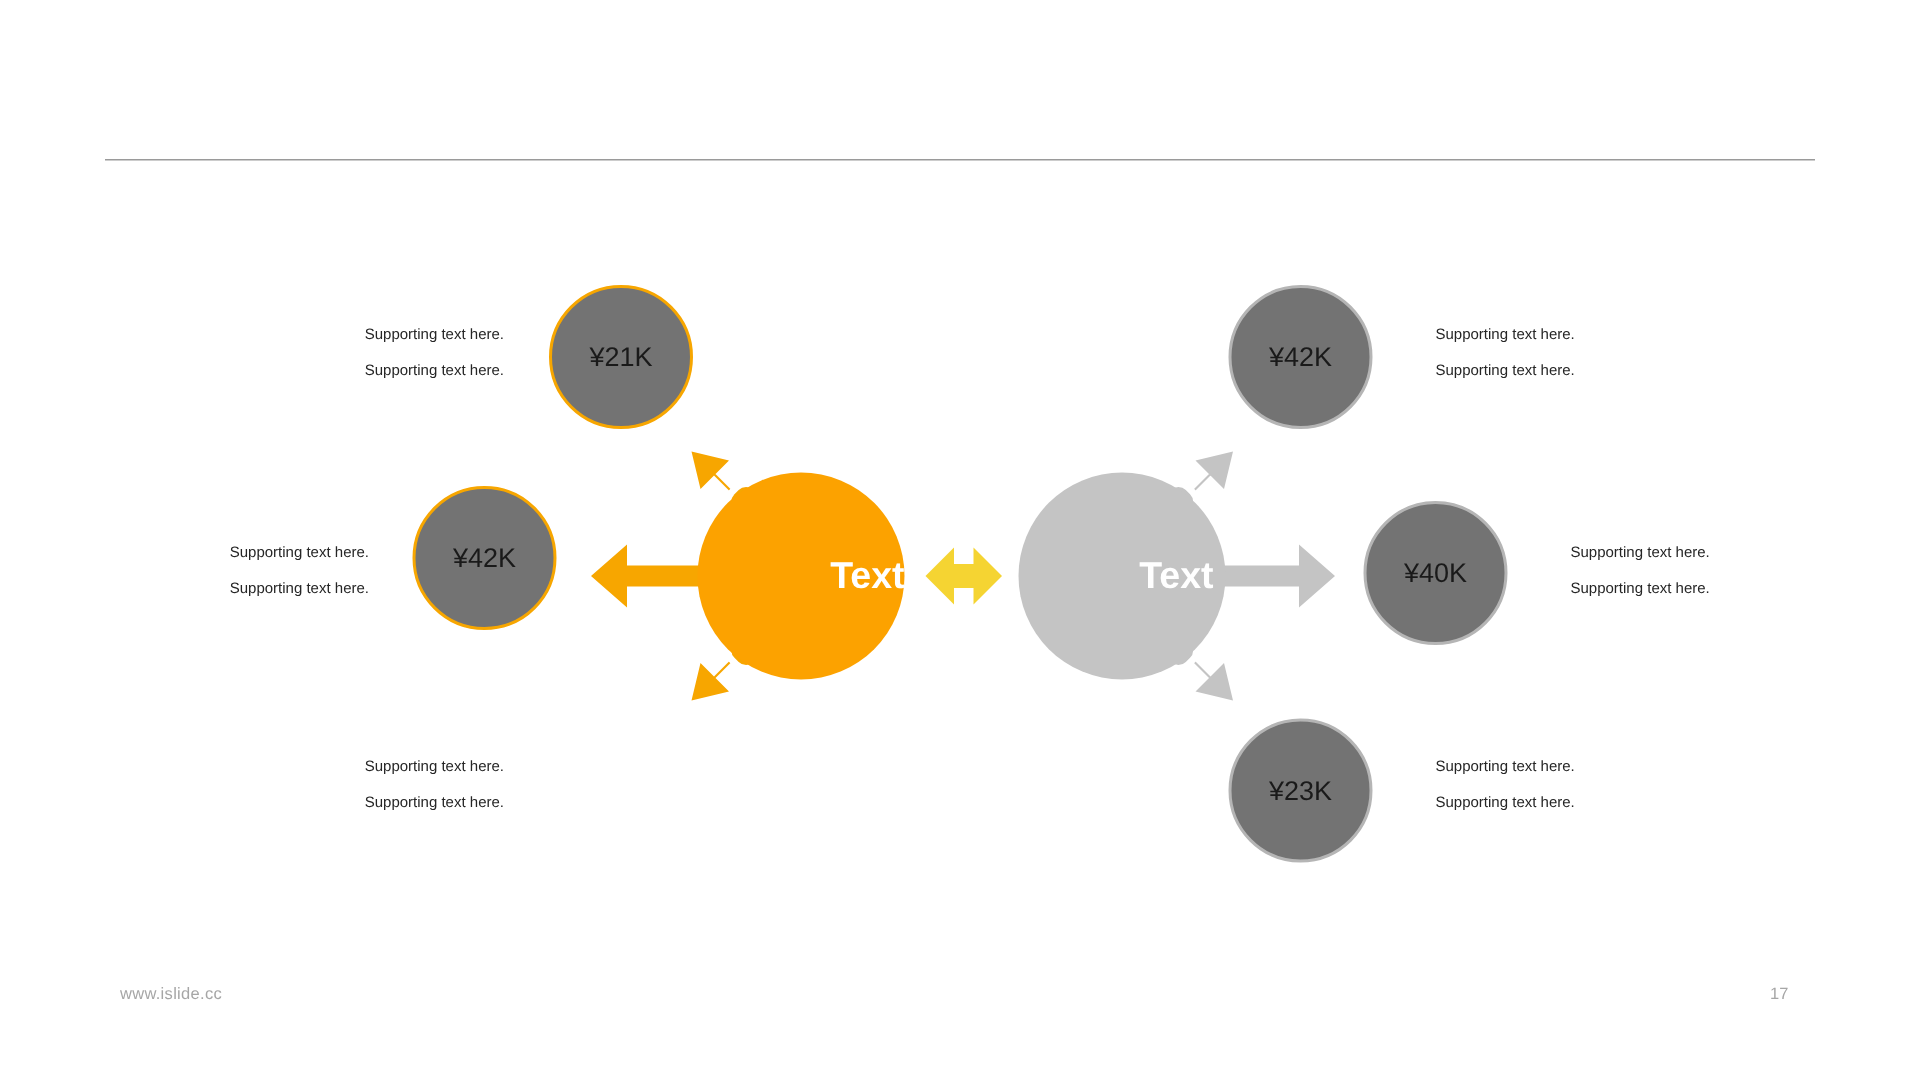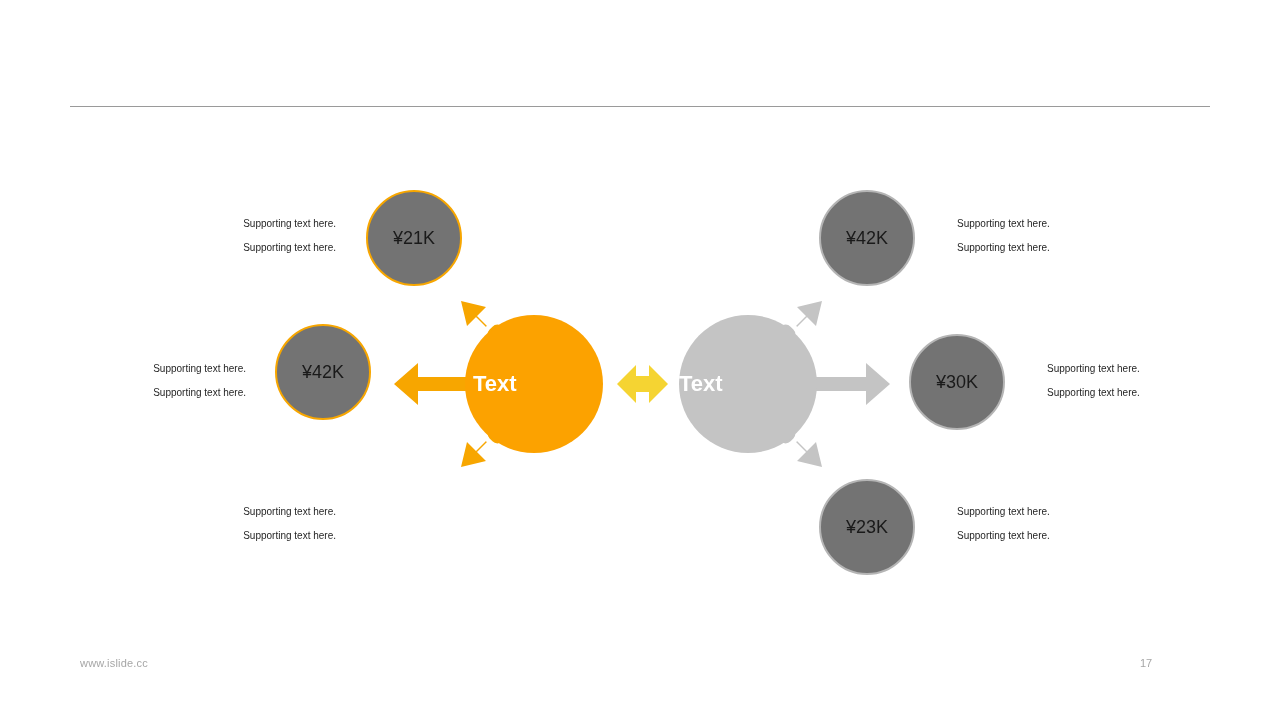--- a/index.html
+++ b/index.html
@@ -32,36 +32,36 @@
     left: 80px;
     top: 657px;
     font-size: 11px;
     color: #a6a6a6;
     letter-spacing: .2px;
     white-space: nowrap;
     text-align: right;
   }
   #page-number {
     position: absolute;
-    left: 1140px;
+    left: 1180px;
     top: 657px;
     font-size: 11px;
     color: #a6a6a6;
     width: 30px;
     text-align: left;
   }
   
   .hub {
     position: absolute;
     border-radius: 50%;
     display: flex;
     align-items: center;
-    justify-content: flex-start;
+    justify-content: flex-end;
     color: #ffffff;
-    font-size: 22px;
+    font-size: 25px;
     font-weight: bold;
   }
   #hub-left {
     left: 465px;
     top: 315px;
     width: 138px;
     height: 138px;
     background: #FCA200;
   }
   #hub-left .hub-label { margin-left: 8px; }
@@ -191,21 +191,21 @@
   <div class="node orange" id="node-tl">
     <span>¥21K</span>
   </div>
   <div class="node orange" id="node-ml">
     <span>¥42K</span>
   </div>
   <div class="node gray" id="node-tr">
     <span>¥42K</span>
   </div>
   <div class="node gray" id="node-mr">
-    <span>¥30K</span>
+    <span>¥40K</span>
   </div>
   <div class="node gray" id="node-br">
     <span>¥23K</span>
   </div>
 
   <div class="support right-align" id="text-tl">
     <div>Supporting  text here.</div>
     <div>Supporting  text here.</div>
   </div>
   <div class="support right-align" id="text-ml">

